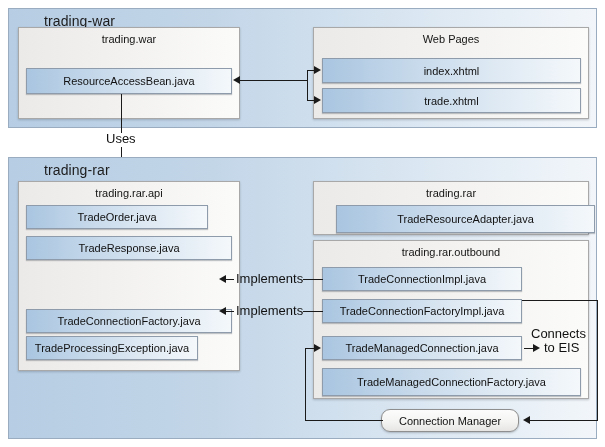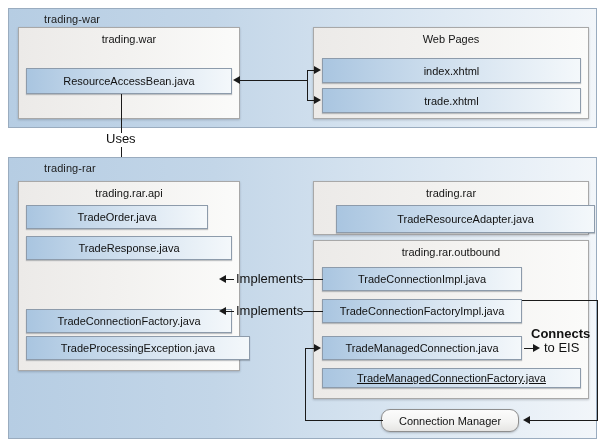--- a/index.html
+++ b/index.html
@@ -12,21 +12,21 @@
 
   
   .module{
     position:absolute;
     border:1px solid #9aacbf;
     background:linear-gradient(to right,#b6cde3 0%,#c3d6e8 35%,#dbe7f2 70%,#f2f6fa 100%);
     box-sizing:border-box;
   }
   .module-title{
     position:absolute;left:9px;top:4px;
-    font-size:11px;color:#1c1c1c;letter-spacing:0.1px;
+    font-size:14px;color:#1c1c1c;letter-spacing:0.1px;
     white-space:nowrap;
     padding-left:26px;
   }
 
   
   .pkg{
     position:absolute;box-sizing:border-box;
     border:1px solid #a8a8a8;
     background:linear-gradient(to right,#eceae8 0%,#f2f1ef 45%,#fbfbfa 100%);
     box-shadow:0 1px 2px rgba(60,70,80,.28);
@@ -110,50 +110,50 @@
   <div class="module" style="left:8px;top:157px;width:589px;height:282px;">
     <div class="module-title">trading-rar</div>
   </div>
 
   <div class="pkg" style="left:18px;top:181px;width:222px;height:190px;">
     <div class="pkg-title">trading.rar.api</div>
   </div>
   <div class="cls" style="left:26px;top:205px;width:182px;height:24px;">TradeOrder.java</div>
   <div class="cls" style="left:26px;top:236px;width:206px;height:24px;">TradeResponse.java</div>
   <div class="cls" style="left:26px;top:309px;width:206px;height:24px;">TradeConnectionFactory.java</div>
-  <div class="cls" style="left:26px;top:336px;width:224px;height:24px;">TradeProcessingException.java</div>
+  <div class="cls" style="left:26px;top:336px;width:172px;height:24px;">TradeProcessingException.java</div>
 
   <div class="pkg" style="left:313px;top:181px;width:276px;height:54px;">
     <div class="pkg-title">trading.rar</div>
   </div>
   <div class="cls" style="left:336px;top:205px;width:259px;height:28px;">TradeResourceAdapter.java</div>
 
   <div class="pkg" style="left:313px;top:240px;width:276px;height:159px;">
     <div class="pkg-title">trading.rar.outbound</div>
   </div>
   <div class="cls" style="left:322px;top:267px;width:200px;height:24px;">TradeConnectionImpl.java</div>
   <div class="cls" style="left:322px;top:299px;width:200px;height:24px;">TradeConnectionFactoryImpl.java</div>
   <div class="cls" style="left:322px;top:336px;width:200px;height:24px;">TradeManagedConnection.java</div>
-  <div class="cls" style="left:322px;top:368px;width:259px;height:20px;text-decoration:underline;">TradeManagedConnectionFactory.java</div>
+  <div class="cls" style="left:322px;top:368px;width:259px;height:28px;">TradeManagedConnectionFactory.java</div>
 
   <div class="node" style="left:381px;top:409px;width:138px;height:23px;">Connection Manager</div>
 
   <div class="ln lnh" style="left:303px;top:279px;width:20px;"></div>
   <div class="edge-label onblue" style="left:236px;top:273px;">Implements</div>
   <div class="ln lnh" style="left:224px;top:279px;width:10px;"></div>
   <div class="arr arr-l" style="left:219px;top:275px;"></div>
 
   <div class="ln lnh" style="left:303px;top:311px;width:20px;"></div>
   <div class="edge-label onblue" style="left:236px;top:305px;">Implements</div>
   <div class="ln lnh" style="left:224px;top:311px;width:10px;"></div>
   <div class="arr arr-l" style="left:219px;top:307px;"></div>
 
   <div class="ln lnh" style="left:524px;top:348px;width:10px;"></div>
   <div class="arr arr-r" style="left:533px;top:344px;"></div>
-  <div class="edge-label two" style="left:531px;top:328px;font-weight:bold;">Connects</div>
+  <div class="edge-label two" style="left:531px;top:328px;">Connects</div>
   <div class="edge-label two" style="left:544px;top:342px;">to EIS</div>
 
   <div class="ln lnh" style="left:522px;top:300px;width:76px;"></div>
   <div class="ln lnv" style="left:597px;top:300px;height:121px;"></div>
   <div class="ln lnh" style="left:528px;top:420px;width:70px;"></div>
   <div class="arr arr-l" style="left:523px;top:416px;"></div>
 
   <div class="ln lnh" style="left:305px;top:420px;width:78px;"></div>
   <div class="ln lnv" style="left:305px;top:348px;height:73px;"></div>
   <div class="ln lnh" style="left:305px;top:348px;width:11px;"></div>

